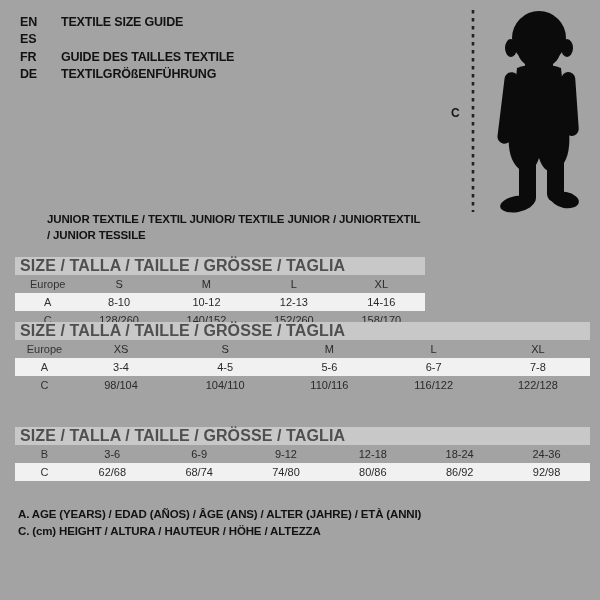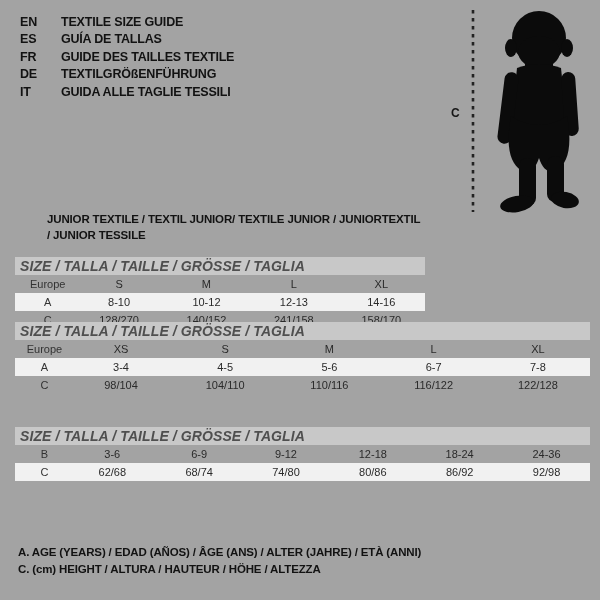--- a/index.html
+++ b/index.html
@@ -19,56 +19,51 @@
   
   .sec{position:absolute;left:15px;}
   .sec1{top:212px;width:410px;}
   .sec2{top:322px;width:575px;}
   .sec3{top:427px;width:575px;}
   .sec-title{font-weight:bold;font-size:11.5px;letter-spacing:-0.15px;line-height:15.5px;color:#121212;margin-left:3px;white-space:pre-wrap;}
   .sec1 .sec-title{margin-bottom:13px;margin-left:32px;}
   .sec2 .sec-title{margin-bottom:11px;}
   .sec3 .sec-title{margin-bottom:7px;}
   .subscript{font-size:8px;position:relative;top:2px;}
-  .size-bar{background:#c8c8c8;color:#4f4f4f;font-weight:bold;font-size:14px;height:18px;line-height:18px;padding-left:5px;letter-spacing:0.1px;font-style:italic;}
+  .size-bar{background:#c8c8c8;color:#4f4f4f;font-weight:bold;font-size:16px;height:18px;line-height:18px;padding-left:5px;letter-spacing:0.1px;}
   table.tbl{width:100%;border-collapse:collapse;table-layout:fixed;font-size:11px;color:#2a2a2a;}
   table.tbl td{height:18px;padding:0;text-align:center;vertical-align:middle;font-weight:normal;}
   table.tbl td:first-child{text-align:center;padding-left:5px;color:#333;}
   table.tbl tr:nth-child(even){background:#f1f1f1;}
   .sec1 td:first-child{width:13.5%;}
   .sec2 td:first-child,.sec3 td:first-child{width:8.5%;}
   
-  .footnotes{position:absolute;left:18px;top:544px;}
+  .footnotes{position:absolute;left:18px;top:506px;}
   .footnote{font-weight:bold;font-size:11.5px;letter-spacing:-0.15px;line-height:17.2px;color:#121212;}
 </style>
 </head>
 <body>
 
 <div id="canvas">
 
   <div class="languages" id="languages">
       <div class="lang-row">
         <span class="lang-code">EN</span>
         <span>TEXTILE SIZE GUIDE</span>
       </div>
       <div class="lang-row">
         <span class="lang-code">ES</span>
-        <span>GUÍA DE TALLAS</span>
       </div>
       <div class="lang-row">
         <span class="lang-code">FR</span>
         <span>GUIDE DES TAILLES TEXTILE</span>
       </div>
       <div class="lang-row">
         <span class="lang-code">DE</span>
         <span>TEXTILGRÖßENFÜHRUNG</span>
-      </div>
-      <div class="lang-row">
-        <span class="lang-code">IT</span>
-        <span>GUIDA ALLE TAGLIE TESSILI</span>
       </div>
     </div>
 
   <div class="figure">
     <span class="fig-label">C</span>
     <svg class="dash-line" width="4" height="202">
       <line x1="2" y1="0" x2="2" y2="202" stroke="#222" stroke-width="2.6" stroke-dasharray="3.5 4.5"></line>
     </svg>
     <svg class="baby" width="108" height="206" viewBox="0 0 108 206">
       <g fill="#0b0b0b">
@@ -103,23 +98,23 @@
           </tr>
           <tr>
             <td>A</td>
             <td>8-10</td>
             <td>10-12</td>
             <td>12-13</td>
             <td>14-16</td>
           </tr>
           <tr>
             <td>C</td>
-            <td>128/270</td>
+            <td>128/260</td>
             <td>140/152</td>
-            <td>241/158</td>
+            <td>152/260</td>
             <td>158/170</td>
           </tr>
         </tbody>
       </table>
   </section>
 
   <section class="sec sec2">
     <div class="size-bar">SIZE / TALLA / TAILLE / GRÖSSE / TAGLIA</div>
     <table class="tbl">
         <tbody>

